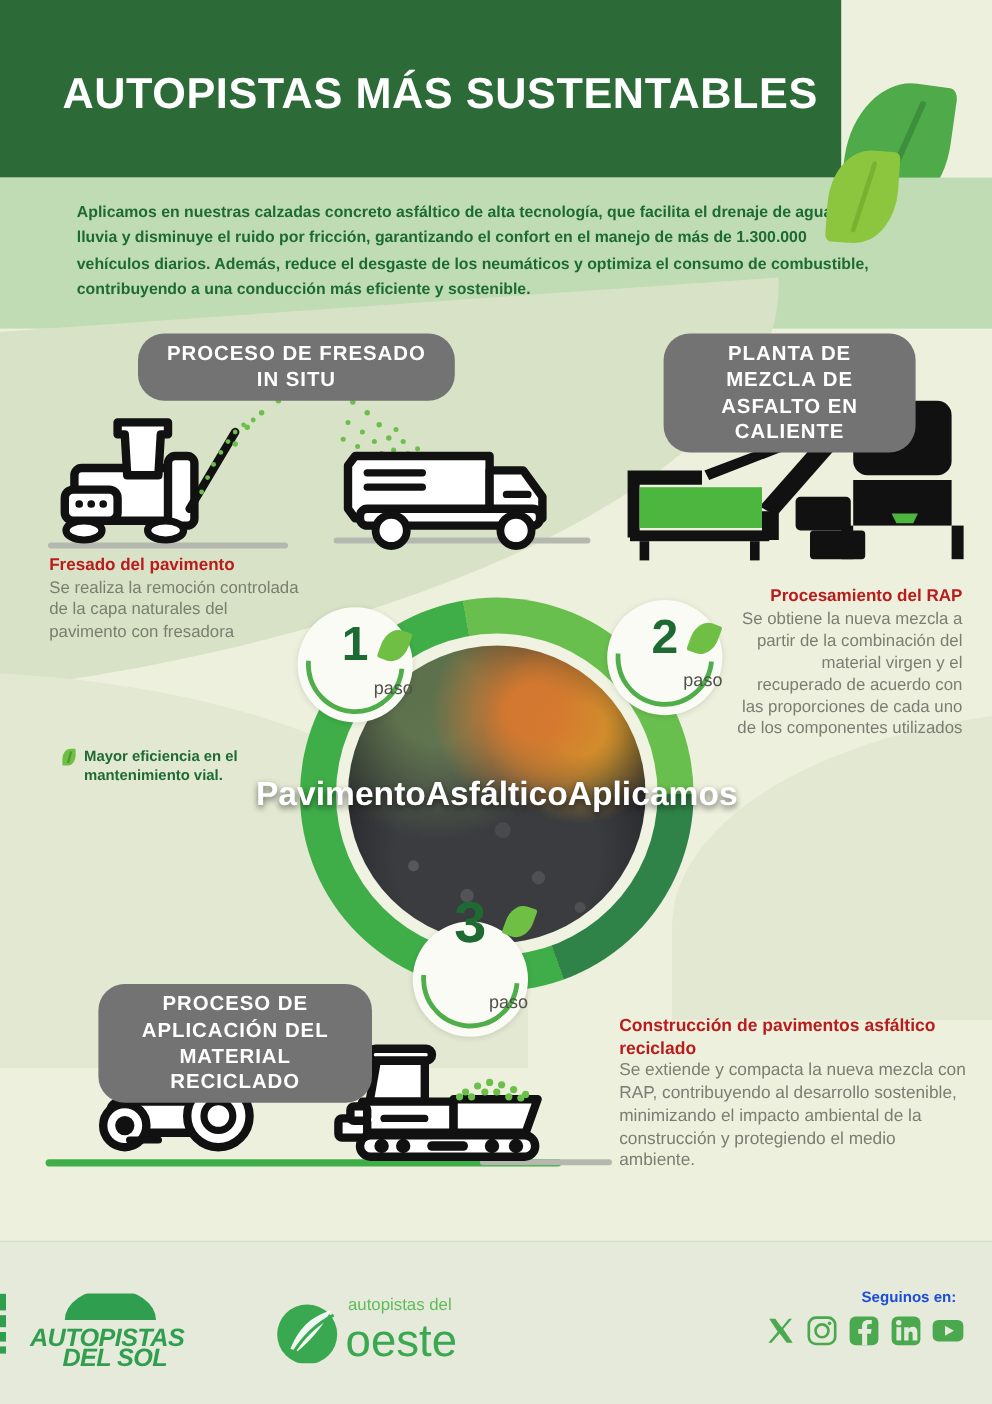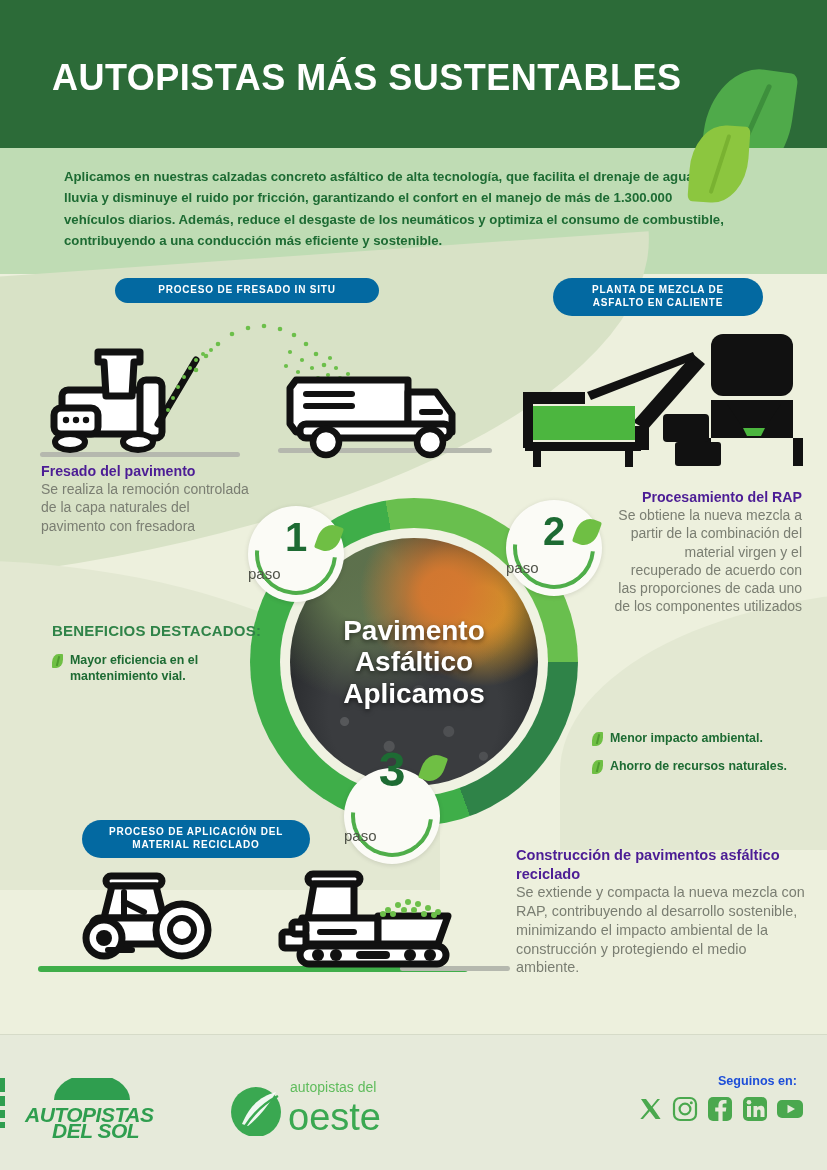--- a/index.html
+++ b/index.html
@@ -7,21 +7,21 @@
     width:827px; height:1170px;
     font-family:"Liberation Sans", sans-serif;
     background:#edf0dd;
     overflow:hidden;
     position:relative;
   }
   .page { position:relative; width:827px; height:1170px; overflow:hidden; }
 
   
   .header {
-    position:absolute; top:0; left:0; width:827px; height:148px;
+    position:absolute; top:0; left:0; width:701px; height:148px;
     background:#2c6b38;
     overflow:hidden;
   }
   .header-title {
     position:absolute; left:52px; top:78px;
     transform:translateY(-50%);
     color:#ffffff;
     font-size:36px; font-weight:bold;
     letter-spacing:0.5px;
     font-family:"Liberation Sans", sans-serif;
@@ -84,23 +84,23 @@
   .bg-swoosh-3 {
     position:absolute; top:590px; left:560px;
     width:520px; height:260px;
     background:#e3e8d2;
     border-radius:70% 0 0 0;
   }
 
   
   .pill {
     position:absolute;
-    background:#0369a1;
+    background:#737373;
     color:#fff;
-    font-size:10px; font-weight:bold;
+    font-size:17px; font-weight:bold;
     letter-spacing:0.8px;
     text-align:center;
     border-radius:22px;
     padding:6px 18px;
     line-height:1.28;
     z-index:12;
   }
   #pill-fresado { left:115px; top:278px; width:264px; }
   #pill-planta  { left:553px; top:278px; width:210px; }
   #pill-aplic   { left:82px;  top:820px; width:228px; }
@@ -108,21 +108,21 @@
   
   .illus { position:absolute; z-index:8; }
   .ground {
     position:absolute; background:#b5b8ae; height:5px; border-radius:3px;
     z-index:7;
   }
   .ground-green { background:#3fae49; height:6px; }
 
   
   .blk { position:absolute; z-index:14; }
-  .blk h3 { font-size:14.2px; font-weight:bold; color:#4c1d95; line-height:1.28; }
+  .blk h3 { font-size:14.2px; font-weight:bold; color:#b91c1c; line-height:1.28; }
   .blk p  { font-size:14px; color:#7a7e72; line-height:1.3; }
   .blk.right-align { text-align:right; }
 
   #blk-fresado { left:41px; top:462px; width:210px; }
   #blk-rap     { left:610px; top:488px; width:192px; }
   #blk-constr  { left:516px; top:846px; width:290px; }
   #blk-constr h3 { font-size:14.6px; }
   #blk-constr p { font-size:14.4px; }
 
   
@@ -179,21 +179,21 @@
     content:"";position:absolute;inset:0;
     background:
       radial-gradient(circle at 22% 74%, rgba(255,255,255,.14) 0 4px, transparent 5px),
       radial-gradient(circle at 40% 84%, rgba(255,255,255,.12) 0 5px, transparent 6px),
       radial-gradient(circle at 64% 78%, rgba(255,255,255,.10) 0 5px, transparent 6px),
       radial-gradient(circle at 78% 88%, rgba(255,255,255,.10) 0 4px, transparent 5px),
       radial-gradient(circle at 12% 88%, rgba(255,255,255,.08) 0 4px, transparent 5px),
       radial-gradient(circle at 52% 62%, rgba(255,255,255,.07) 0 6px, transparent 7px);
   }
   .core-title {
-    position:absolute; inset:0; display:flex; flex-direction:column;
+    position:absolute; inset:0; display:flex; 
     justify-content:center; align-items:center;
     color:#fff; font-size:28px; font-weight:bold; line-height:1.12;
     text-shadow:0 2px 5px rgba(0,0,0,.55);
     z-index:4;
   }
 
   
   .step {
     position:absolute; width:96px; height:96px; border-radius:50%;
     background:#fbfbf6; z-index:16;
@@ -203,21 +203,21 @@
     position:absolute; inset:7px; border-radius:50%;
     border:4px solid #4fae4a;
     border-top-color:transparent; border-right-color:transparent;
     transform:rotate(-40deg);
   }
   .step-num {
     position:absolute; left:0; right:0; top:11px; text-align:center;
     color:#1d6b33; font-size:40px; font-weight:bold; line-height:1;
   }
   .step-lbl {
-    position:absolute; left:0; right:0; bottom:20px; text-align:left;
+    position:absolute; left:0; right:0; bottom:20px; text-align:right;
     color:#4f5248; font-size:15px;
   }
   .step-leaf {
     position:absolute; width:22px; height:28px;
     background:#6fbf44; border-radius:60% 8% 60% 8%;
     right:4px; top:18px; transform:rotate(20deg); z-index:3;
   }
   #step1 { left:248px; top:506px; }
   #step2 { left:506px; top:500px; }
   #step3 { left:344px; top:768px; }
@@ -378,37 +378,26 @@
     <h3>Procesamiento del RAP</h3>
     <p>Se obtiene la nueva mezcla a partir de la combinación del material virgen y el recuperado de acuerdo con las proporciones de cada uno de los componentes utilizados</p>
   </div>
 
   <div class="blk" id="blk-constr">
     <h3>Construcción de pavimentos asfáltico reciclado</h3>
     <p>Se extiende y compacta la nueva mezcla con RAP, contribuyendo al desarrollo sostenible, minimizando el impacto ambiental de la construcción y protegiendo el medio ambiente.</p>
   </div>
 
   <div id="benefits">
-    <div class="benefits-title">BENEFICIOS DESTACADOS:</div>
     <div class="benefit">
       <span class="leafbullet"></span>
       <span class="btxt">Mayor eficiencia en el mantenimiento vial.</span>
     </div>
   </div>
 
-  <div id="benefits-right">
-    <div class="benefit">
-      <span class="leafbullet"></span>
-      <span class="btxt">Menor impacto ambiental.</span>
-    </div>
-    <div class="benefit">
-      <span class="leafbullet"></span>
-      <span class="btxt">Ahorro de recursos naturales.</span>
-    </div>
-  </div>
 
   <div class="circle-wrap">
     <div class="ring-outer"></div>
     <div class="ring-inner-white"></div>
     <div class="photo-core"></div>
     <div class="core-title">
       <span>Pavimento</span>
       <span>Asfáltico</span>
       <span>Aplicamos</span>
     </div>

